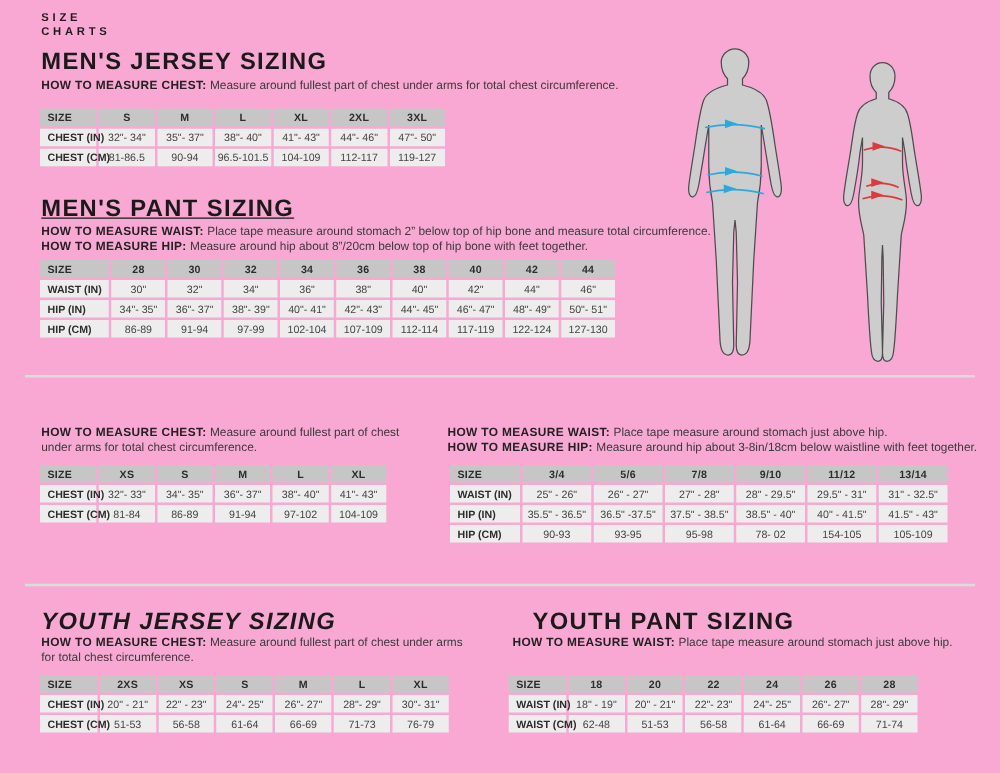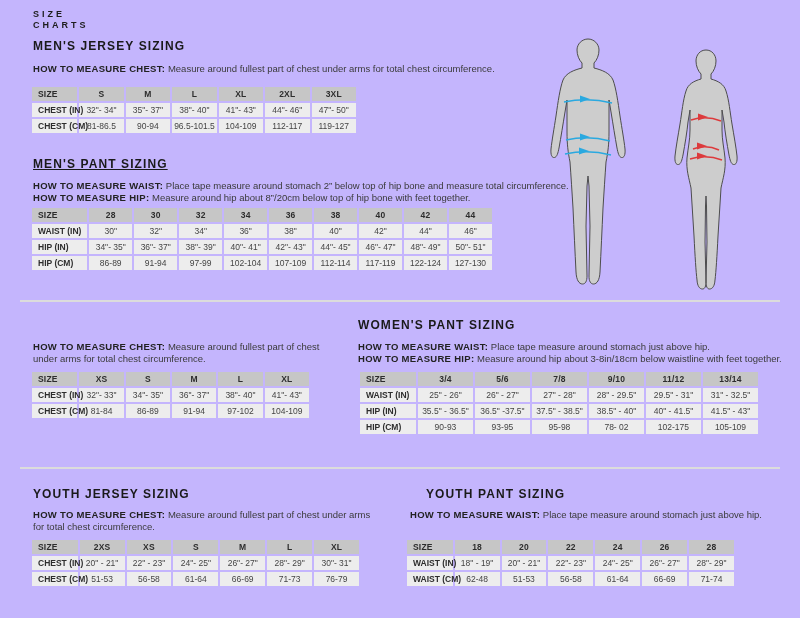--- a/index.html
+++ b/index.html
@@ -1,31 +1,31 @@
 <!DOCTYPE html>
 <html><head>
 <meta charset="utf-8">
 <style>
   * { margin: 0; padding: 0; box-sizing: border-box; }
   html,body { background: #ffffff; }
   .page {
     position: relative;
     width: 800px; height: 618px;
-    background: #c4b5fd;
+    background: #f9a8d4;
     font-family: "Liberation Sans", sans-serif;
     color: #1d1d1d;
     overflow: hidden;
   }
   .abs { position: absolute; }
   .kicker {
     font-size: 9px; font-weight: bold; letter-spacing: 3px;
     line-height: 11px; color: #1d1d1d; white-space: pre-line;
   }
   .sec-title {
-    font-size: 12px; font-weight: bold; letter-spacing: 1.1px;
+    font-size: 19px; font-weight: bold; letter-spacing: 1.1px;
     color: #1a1a1a; white-space: nowrap; text-align: right;
   }
   .howto { font-size: 9.5px; color: #3a3a3a; line-height: 12px; }
   .howto .lab { font-weight: bold; color: #222; letter-spacing: 0.3px; }
   .divider { height: 2px; background: #dcdcdc; }
 
   table.size-table {
     border-collapse: separate; border-spacing: 2px;
     table-layout: fixed; width: 100%;
   }
@@ -238,21 +238,20 @@
             <td>81-84</td>
             <td>86-89</td>
             <td>91-94</td>
             <td>97-102</td>
             <td>104-109</td>
           </tr>
         </tbody>
       </table>
   </div>
 
-  <div class="abs sec-title" style="left:358px; top:318px;">WOMEN'S PANT SIZING</div>
   <div class="abs howto" style="left:358px; top:341px; width:430px;">
     <div>
       <span class="lab">HOW TO MEASURE WAIST:</span>
       <span>Place tape measure around stomach just above hip.</span>
     </div>
     <div>
       <span class="lab">HOW TO MEASURE HIP:</span>
       <span>Measure around hip about 3-8in/18cm below waistline with feet together.</span>
     </div>
   </div>
@@ -287,30 +286,30 @@
             <td>38.5" - 40"</td>
             <td>40" - 41.5"</td>
             <td>41.5" - 43"</td>
           </tr>
           <tr>
             <td class="lbl">HIP (CM)</td>
             <td>90-93</td>
             <td>93-95</td>
             <td>95-98</td>
             <td>78- 02</td>
-            <td>102-175</td>
+            <td>154-105</td>
             <td>105-109</td>
           </tr>
         </tbody>
       </table>
   </div>
 
   <div class="abs divider" style="left:20px; top:467px; width:760px;"></div>
 
-  <div class="abs sec-title" style="left:33px; top:487px;">YOUTH JERSEY SIZING</div>
+  <div class="abs sec-title" style="left:33px; top:487px;font-style:italic;">YOUTH JERSEY SIZING</div>
   <div class="abs howto" style="left:33px; top:509px; width:345px;">
     <div>
       <span class="lab">HOW TO MEASURE CHEST:</span>
       <span>Measure around fullest part of chest under arms for total chest circumference.</span>
     </div>
   </div>
   <div class="abs" style="left:30px; top:538px; width:331px;">
     <table class="size-table">
         <thead>
           <tr>

